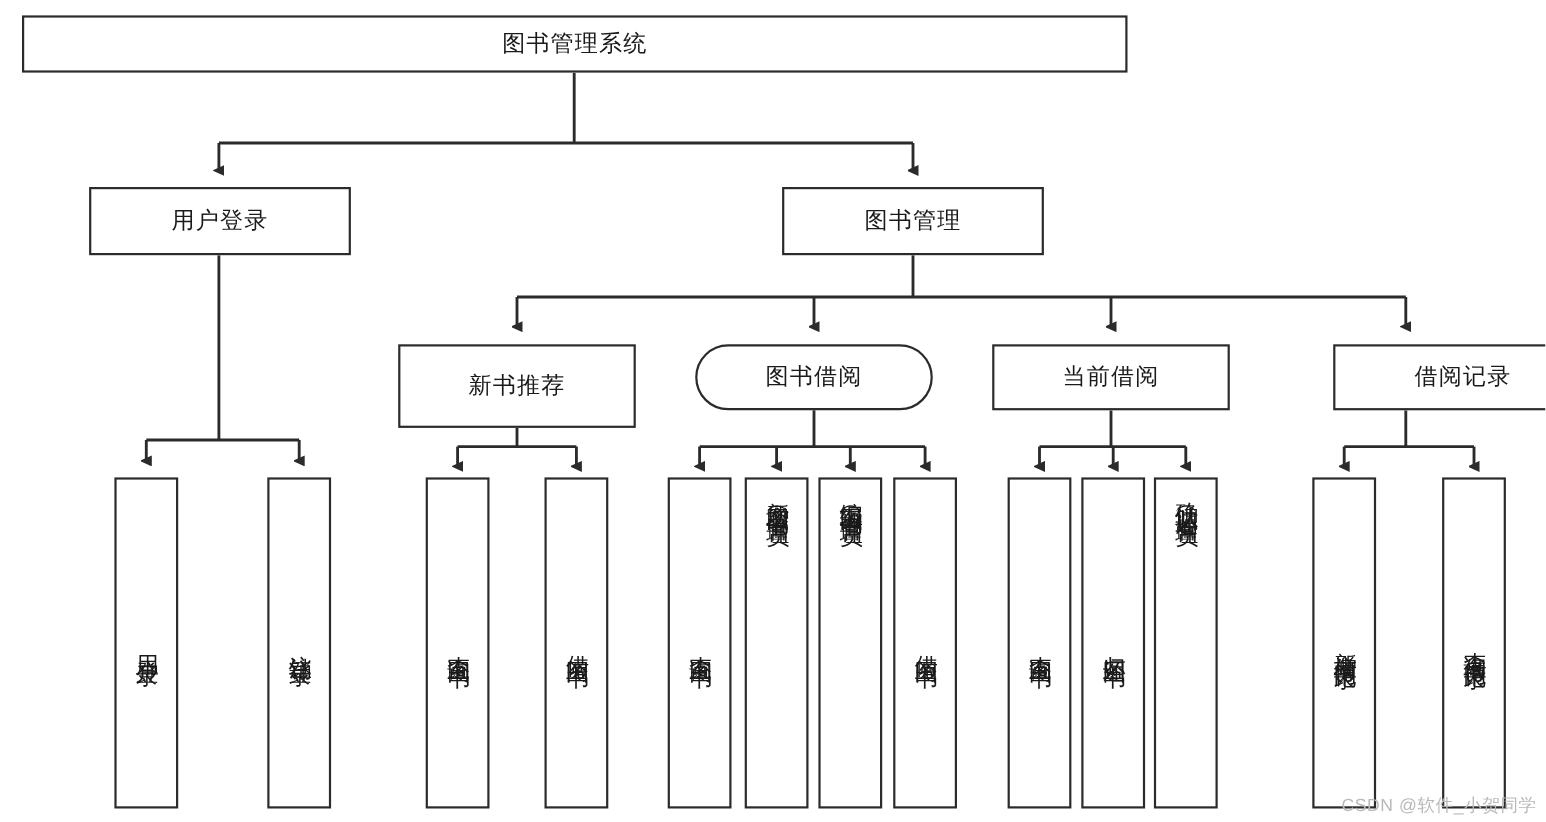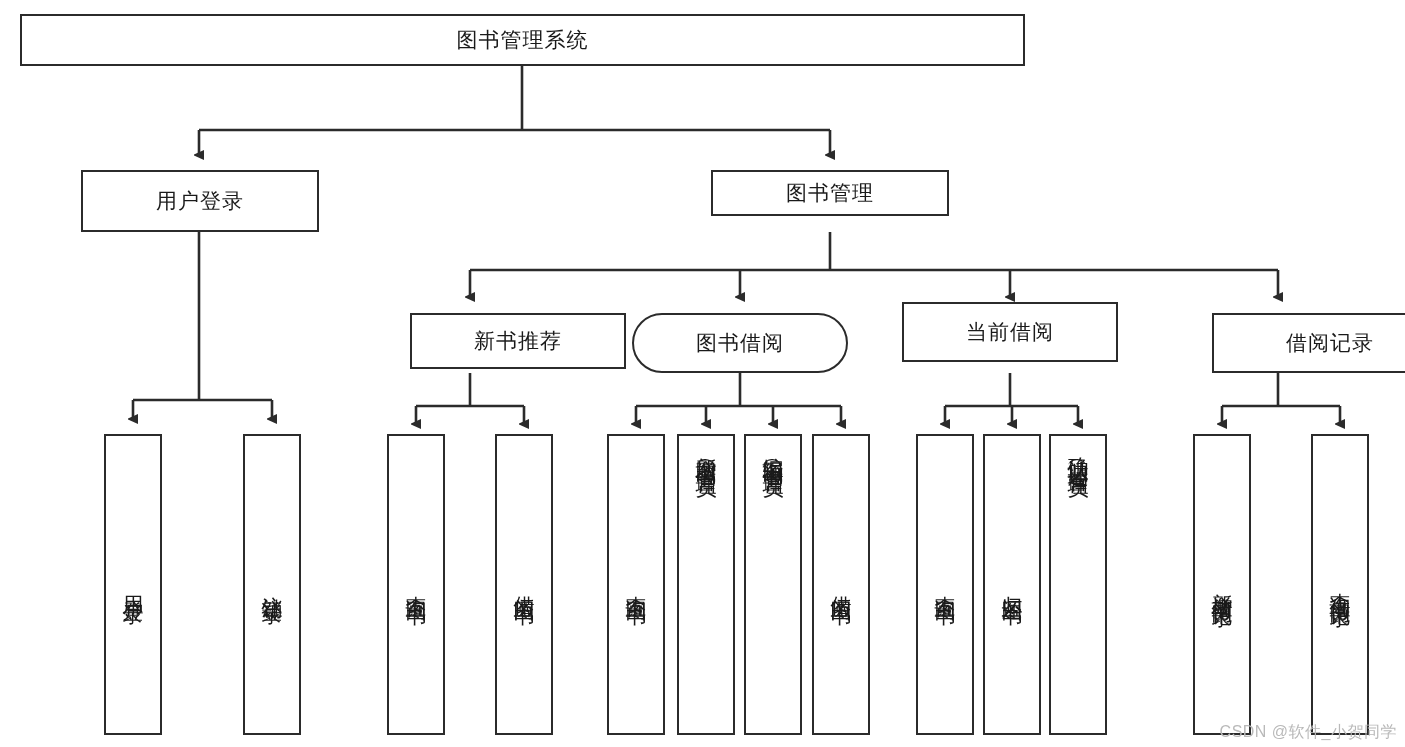--- a/index.html
+++ b/index.html
@@ -130,31 +130,31 @@
     </g>
   </svg>
 
   <div class="node h root" style="left:20px; top:14px; width:1005px; height:52px;">
     <span class="lbl">图书管理系统</span>
   </div>
 
   <div class="node h" style="left:81px; top:170px; width:238px; height:62px;">
     <span class="lbl">用户登录</span>
   </div>
-  <div class="node h" style="left:711px; top:170px; width:238px; height:46px;">
+  <div class="node h" style="left:711px; top:170px; width:238px; height:62px;">
     <span class="lbl">图书管理</span>
   </div>
 
-  <div class="node h" style="left:362px; top:313px; width:216px; height:56px;margin-left:48px;">
+  <div class="node h" style="left:362px; top:313px; width:216px; height:76px;">
     <span class="lbl">新书推荐</span>
   </div>
   <div class="node h" style="left:632px; top:313px; width:216px; height:60px;border-radius:30px;">
     <span class="lbl">图书借阅</span>
   </div>
-  <div class="node h" style="left:902px; top:302px; width:216px; height:60px;">
+  <div class="node h" style="left:902px; top:313px; width:216px; height:60px;">
     <span class="lbl">当前借阅</span>
   </div>
   <div class="node h" style="left:1170px; top:313px; width:236px; height:60px;margin-left:42px;">
     <span class="lbl">借阅记录</span>
   </div>
 
   <div class="node v mid" style="left:104px; top:434px; width:58px; height:301px;">
     <span class="lbl">用户登录</span>
   </div>
   <div class="node v mid" style="left:243px; top:434px; width:58px; height:301px;">

